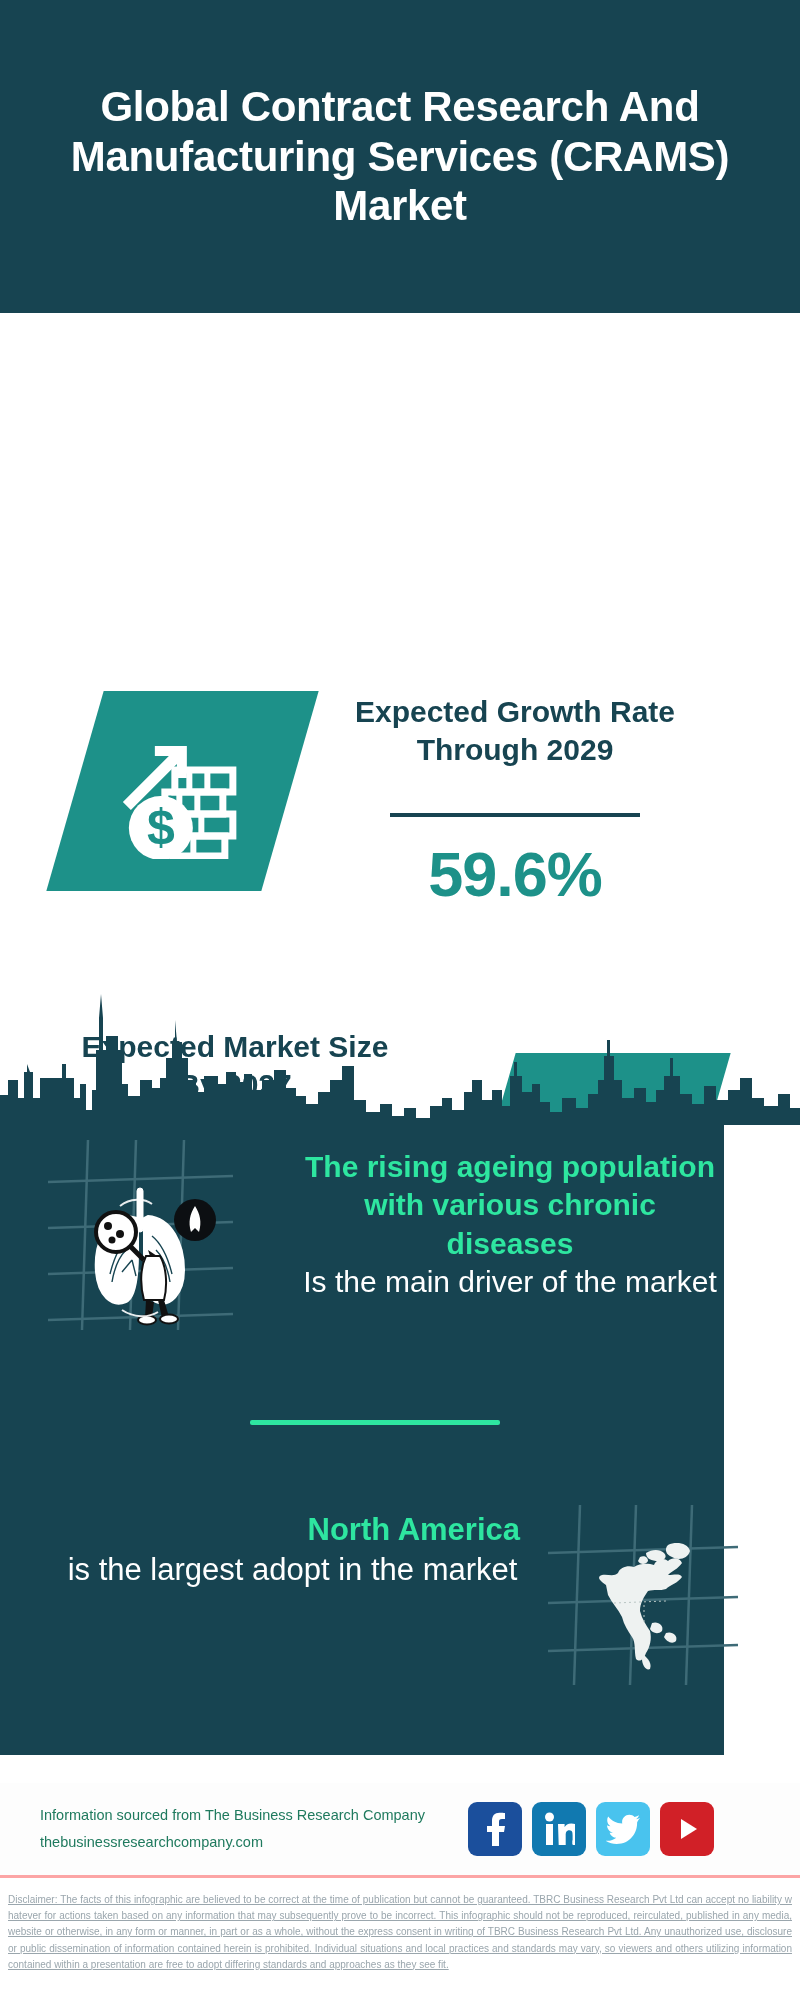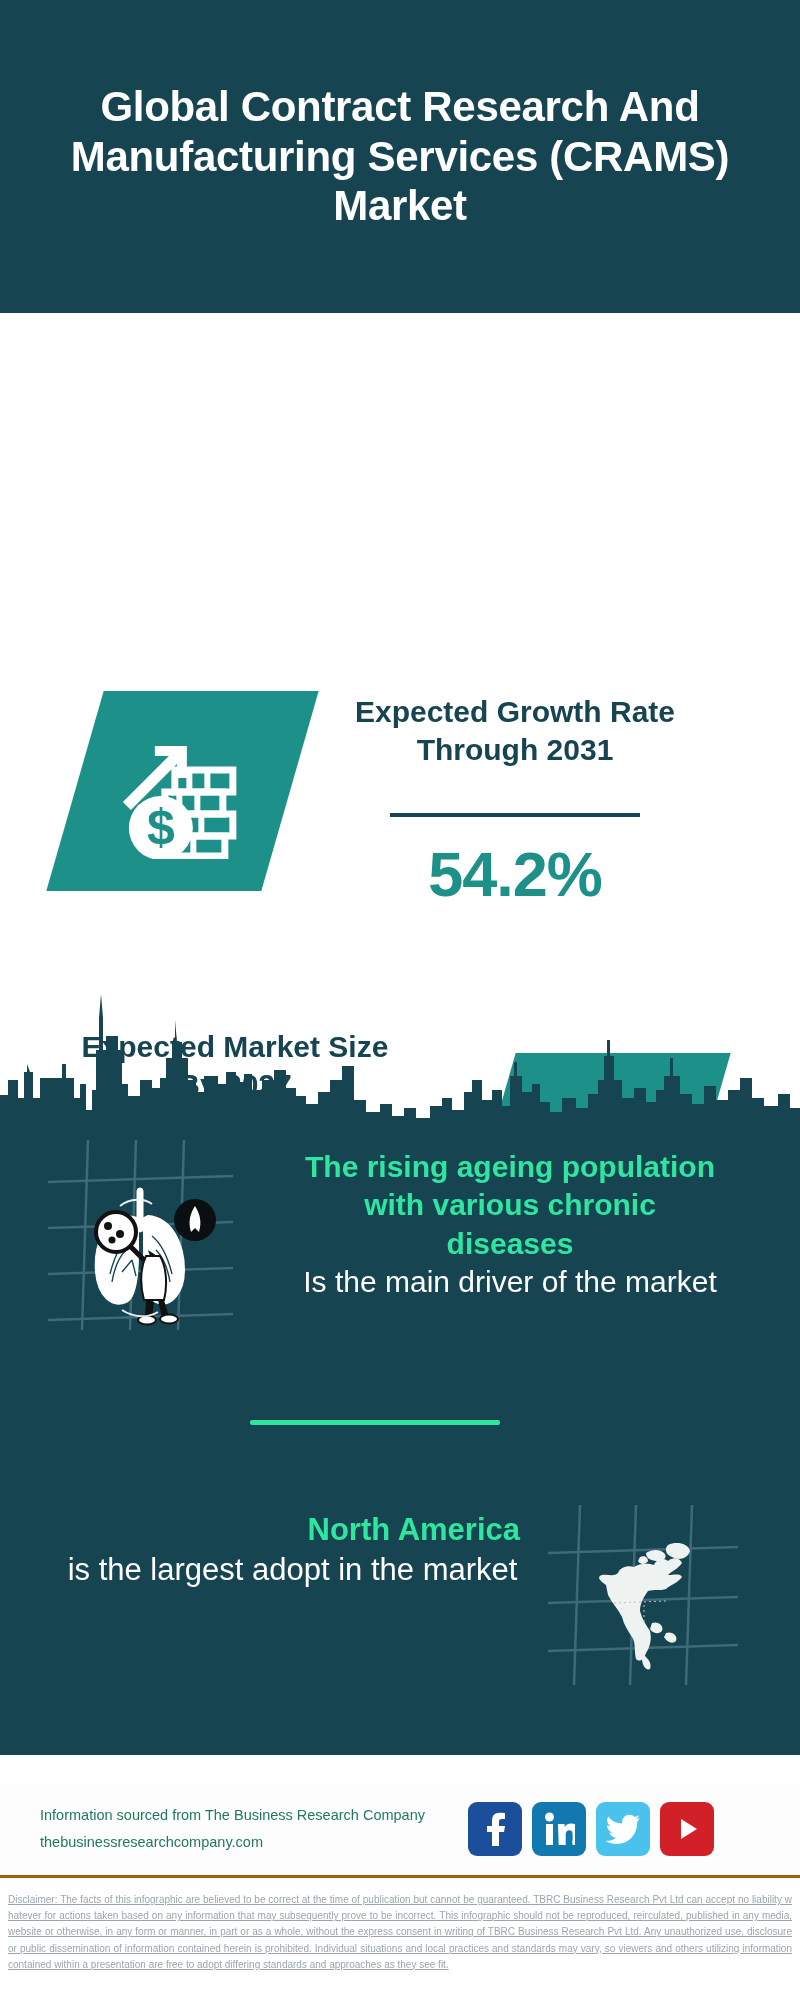--- a/index.html
+++ b/index.html
@@ -68,21 +68,21 @@
   .size-title { left:60px; top:715px; width:350px; }
   .size-rule  { left:100px; top:835px; width:250px; }
   .size-val   { left:45px; top:858px; width:380px; }
 
   
   .skyline { position:absolute; left:0; top:980px; width:800px; height:145px; display:block; }
 
   
   .dark-zone {
     position:absolute; left:0; top:1120px;
-    width:800px; height:635px;
+    width:724px; height:635px;
     background:#174451;
   }
   .illus { position:absolute; }
   .lungs-illus { left:48px; top:20px; }
   .map-illus   { left:548px; top:385px; }
 
   .driver-text {
     position:absolute; left:300px; top:28px; width:420px;
     text-align:center;
   }
@@ -100,21 +100,21 @@
   .region-text {
     position:absolute; left:65px; top:390px; width:455px; text-align:center;
   }
   .region-text .hl { font-size:31px;text-align:right; }
   .region-text .sub { font-size:31px; }
 
   
   .footer {
     position:absolute; left:0; top:1783px; width:800px; height:95px;
     background:#fdfdfd;
-    border-bottom:3px solid #a16207;
+    border-bottom:3px solid #fca5a5;
     display:flex; align-items:center;
   }
   .footer-text { margin-left:40px; width:420px; }
   .footer-text div {
     color:#1F7A5E; font-size:14.5px; line-height:1.85;
   }
   .socials { display:flex; gap:10px; margin-left:8px; }
   .soc {
     width:54px; height:54px; border-radius:9px;
     display:flex; align-items:center; justify-content:center;
@@ -160,23 +160,23 @@
         <rect x="68" y="90" width="50" height="22" fill="none" stroke="#fff" stroke-width="7"></rect>
         <rect x="86" y="90" width="1" height="22" stroke="#fff" stroke-width="5"></rect>
         <rect x="58" y="112" width="52" height="20" fill="none" stroke="#fff" stroke-width="7"></rect>
         <rect x="78" y="112" width="1" height="20" stroke="#fff" stroke-width="5"></rect>
         <circle cx="46" cy="104" r="32" fill="#ffffff"></circle>
         <text x="46" y="120" font-family="'Liberation Sans',sans-serif" font-size="50" font-weight="bold" fill="#1D9189" text-anchor="middle">$</text>
       </g>
     </svg>
   </div>
 
-  <div class="block-title growth-title">Expected Growth Rate Through 2031</div>
+  <div class="block-title growth-title">Expected Growth Rate Through 2029</div>
   <div class="rule growth-rule"></div>
-  <div class="big-val growth-val">54.2%</div>
+  <div class="big-val growth-val">59.6%</div>
 
   <div class="block-title size-title">Expected Market Size By 2027</div>
   <div class="rule size-rule"></div>
   <div class="big-val size-val">$183.81 Bn</div>
 
   <div class="para size-icon">
     <svg width="140" height="130" viewBox="0 0 140 130">
       <g fill="none" stroke="#ffffff" stroke-width="5" stroke-linecap="round" stroke-linejoin="round">
         <polyline points="14,72 44,42 58,56 88,22"></polyline>
         <polyline points="72,20 90,20 90,36"></polyline>

